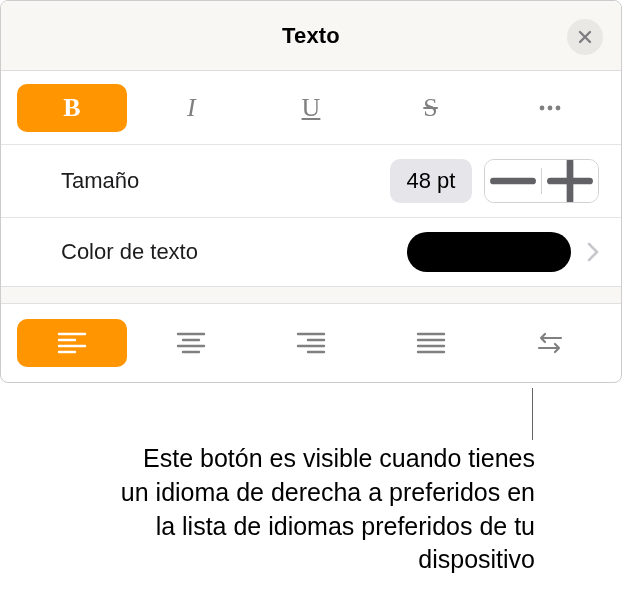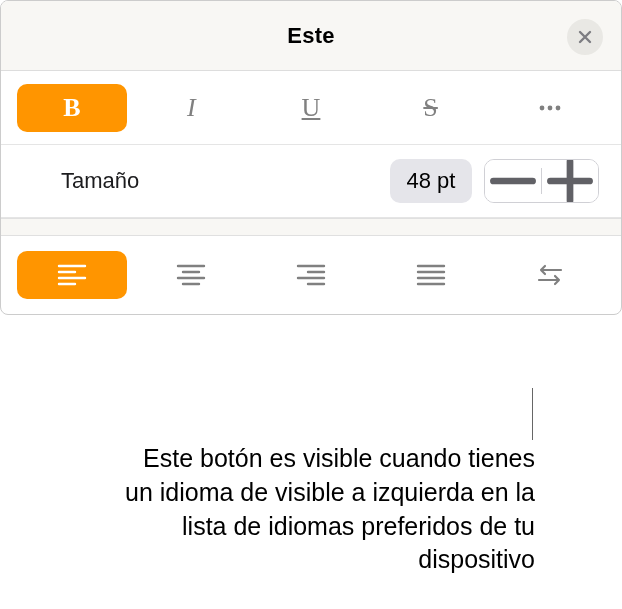--- a/index.html
+++ b/index.html
@@ -154,21 +154,21 @@
     color: #000;
     text-align: right;
   }
 </style>
 </head>
 <body>
 
 <div class="panel">
 
   <div class="header">
-    <span class="header-title">Este</span>
+    <span class="header-title">Texto</span>
     <div class="close-btn">
       <svg viewBox="0 0 16 16">
         <path d="M3 3 L13 13 M13 3 L3 13" stroke="#7d7d82" stroke-width="2.4" stroke-linecap="round" fill="none"></path>
       </svg>
     </div>
   </div>
 
   <div class="section">
     <div class="style-row">
       <div class="chip active">
@@ -203,20 +203,27 @@
         </div>
         <div class="stepper-sep"></div>
         <div class="stepper-btn">
           <svg viewBox="0 0 20 20">
               <path d="M3 10 H17 M10 3 V17" stroke="#616166" stroke-width="2.4" stroke-linecap="round"></path>
             </svg>
         </div>
       </div>
     </div>
 
+    <div class="row color-row">
+      <div class="row-label">Color de texto</div>
+      <div class="swatch" style="background: rgb(0, 0, 0);"></div>
+      <svg class="chev" width="12" height="20" viewBox="0 0 12 20">
+        <path d="M2 2 L10 10 L2 18" stroke="#c7c7cc" stroke-width="2.6" fill="none" stroke-linecap="round" stroke-linejoin="round"></path>
+      </svg>
+    </div>
   </div>
 
   <div class="divider"></div>
 
   <div class="align-row">
     <div class="align-chip active">
       <svg viewBox="0 0 30 24">
         <path d="M2 3 H28 M2 9 H18 M2 15 H28 M2 21 H18" stroke="#fff" stroke-width="2.4" stroke-linecap="round"></path>
       </svg>
     </div>
@@ -240,13 +247,13 @@
         <path d="M26 7 H6 M6 7 L10 3 M6 7 L10 11" stroke="#808080" stroke-width="2.2" fill="none" stroke-linecap="round" stroke-linejoin="round"></path>
         <path d="M4 17 H24 M24 17 L20 13 M24 17 L20 21" stroke="#808080" stroke-width="2.2" fill="none" stroke-linecap="round" stroke-linejoin="round"></path>
       </svg>
     </div>
   </div>
 
 </div>
 
 <div style="position:absolute; left:532px; top:388px; width:1px; height:52px; background:#666;"></div>
 
-<div class="callout" style="left:115px; top:442px;">Este botón es visible cuando tienes un idioma de visible a izquierda en la lista de idiomas preferidos de tu dispositivo</div>
+<div class="callout" style="left:115px; top:442px;">Este botón es visible cuando tienes un idioma de derecha a preferidos en la lista de idiomas preferidos de tu dispositivo</div>
 
 </body></html>

